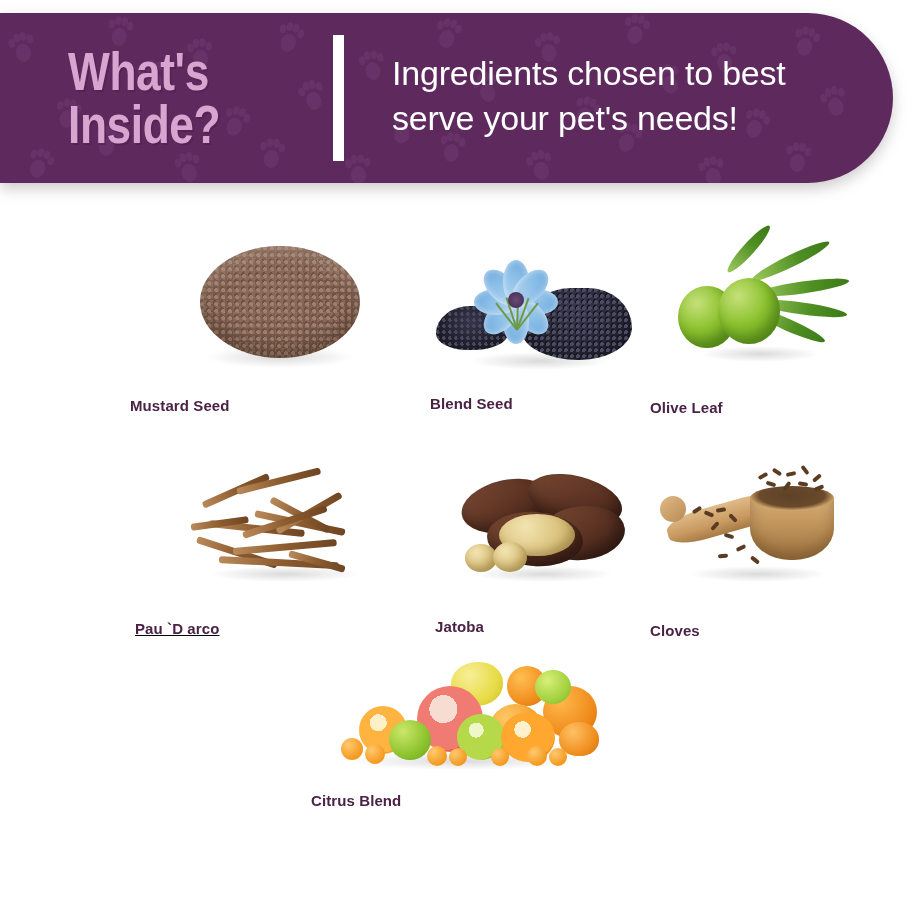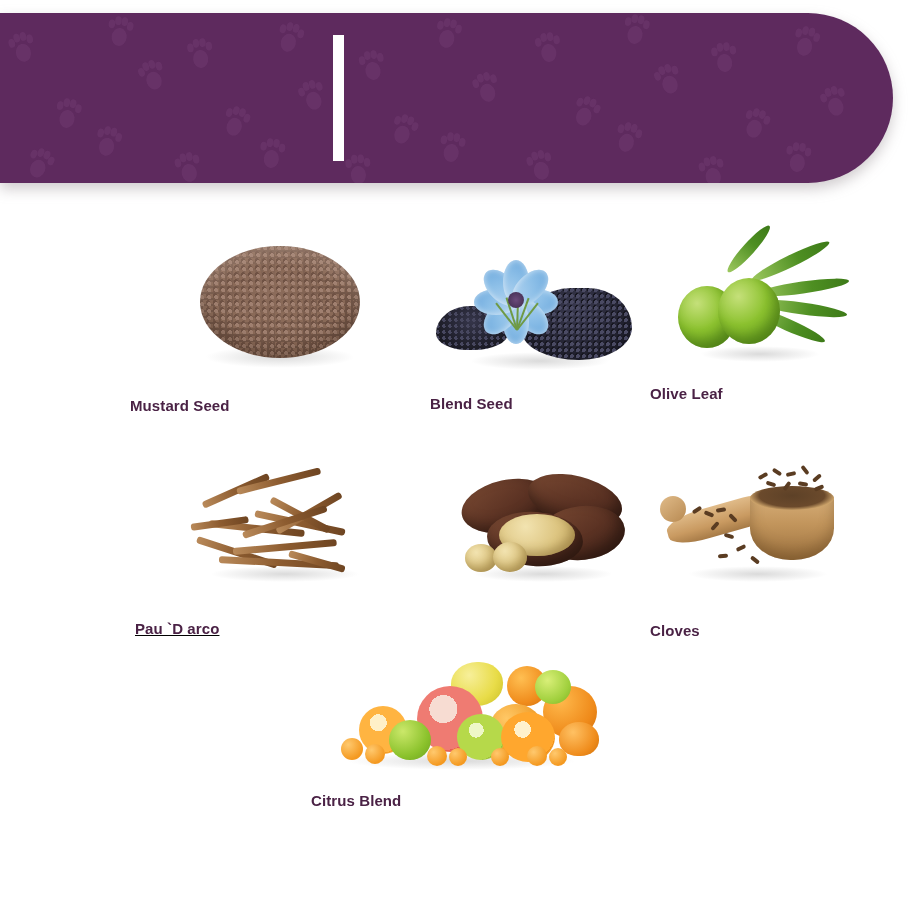--- a/index.html
+++ b/index.html
@@ -240,21 +240,27 @@
           <use href="#paw" x="628" y="124" transform="rotate(16 628 124)"></use>
           <use href="#paw" x="724" y="44" transform="rotate(-6 724 44)"></use>
           <use href="#paw" x="756" y="110" transform="rotate(18 756 110)"></use>
           <use href="#paw" x="712" y="158" transform="rotate(-12 712 158)"></use>
           <use href="#paw" x="806" y="28" transform="rotate(14 806 28)"></use>
           <use href="#paw" x="834" y="88" transform="rotate(-18 834 88)"></use>
           <use href="#paw" x="798" y="144" transform="rotate(6 798 144)"></use>
         </g>
       </svg>
 
+      <div class="banner-inner">
+        <div class="banner-title">What's
+Inside?</div>
+      </div>
       <div class="divider-bar"></div>
+      <div class="banner-sub">Ingredients chosen to best
+serve your pet's needs!</div>
     </div>
   </div>
 
   <div class="grid-row" style="top:240px; height:180px;">
 
     <div class="cell" style="width:300px; margin-left:130px;">
       <div class="cell-img" style="width:200px; height:135px;">
         <div class="shadow-ellipse" style="top:106px; width:150px; height:22px;"></div>
         <div class="mustard"></div>
       </div>
@@ -290,21 +296,21 @@
       <div class="cell-img" style="width:200px; height:135px;">
         <div class="shadow-ellipse" style="top:106px; width:120px; height:16px;"></div>
         <div class="oleaf" style="left:92px; top:34px; width:86px; transform:rotate(-26deg);"></div>
         <div class="oleaf" style="left:96px; top:48px; width:94px; transform:rotate(-8deg);"></div>
         <div class="oleaf" style="left:96px; top:56px; width:92px; transform:rotate(8deg);"></div>
         <div class="oleaf" style="left:90px; top:62px; width:82px; transform:rotate(24deg);"></div>
         <div class="oleaf" style="left:68px; top:26px; width:62px; transform:rotate(-48deg);"></div>
         <div class="olive" style="left:18px; top:46px; width:58px; height:62px;"></div>
         <div class="olive" style="left:58px; top:38px; width:62px; height:66px;"></div>
       </div>
-      <div class="cell-label" style="margin-top:10px;">Olive Leaf</div>
+      <div class="cell-label" style="margin-top:24px;">Olive Leaf</div>
     </div>
   </div>
 
   <div class="grid-row" style="top:462px; height:180px;">
 
     <div class="cell" style="width:300px; margin-left:135px;text-decoration:underline;">
       <div class="cell-img" style="width:200px; height:130px;">
         <div class="shadow-ellipse" style="top:104px; width:150px; height:16px;"></div>
         <div class="bark" style="left:18px; top:40px; width:72px; transform:rotate(-24deg);"></div>
         <div class="bark" style="left:24px; top:58px; width:96px; transform:rotate(6deg);"></div>
@@ -326,20 +332,21 @@
       <div class="cell-img" style="width:200px; height:130px;">
         <div class="shadow-ellipse" style="top:104px; width:140px; height:16px;"></div>
         <div class="pod" style="left:18px; top:18px; width:92px; height:52px; transform:rotate(-12deg);"></div>
         <div class="pod" style="left:84px; top:14px; width:96px; height:48px; transform:rotate(14deg);"></div>
         <div class="pod" style="left:96px; top:44px; width:86px; height:54px; transform:rotate(-6deg);"></div>
         <div class="pod" style="left:44px; top:50px; width:96px; height:54px; transform:rotate(4deg);"></div>
         <div class="pulp" style="left:56px; top:52px; width:76px; height:42px;"></div>
         <div class="pulp" style="left:22px; top:82px; width:32px; height:28px;"></div>
         <div class="pulp" style="left:50px; top:80px; width:34px; height:30px;"></div>
       </div>
+      <div class="cell-label" style="margin-top:26px;">Jatoba</div>
     </div>
 
     <div class="cell" style="width:215px;">
       <div class="cell-img" style="width:200px; height:130px;">
         <div class="shadow-ellipse" style="top:104px; width:140px; height:16px;"></div>
         <div class="scoop" style="left:8px; top:44px; width:98px; height:30px;"></div>
         <div class="fruit" style="left:2px; top:34px; width:26px; height:26px; background:linear-gradient(140deg,#e0bb89,#b88a52);"></div>
         <div class="bowl" style="left:92px; top:32px; width:84px; height:66px;"></div>
         <div class="bowl-rim" style="left:92px; top:24px; width:84px; height:24px;"></div>
         <div class="clove" style="left:100px; top:12px; transform:rotate(-28deg);"></div>

